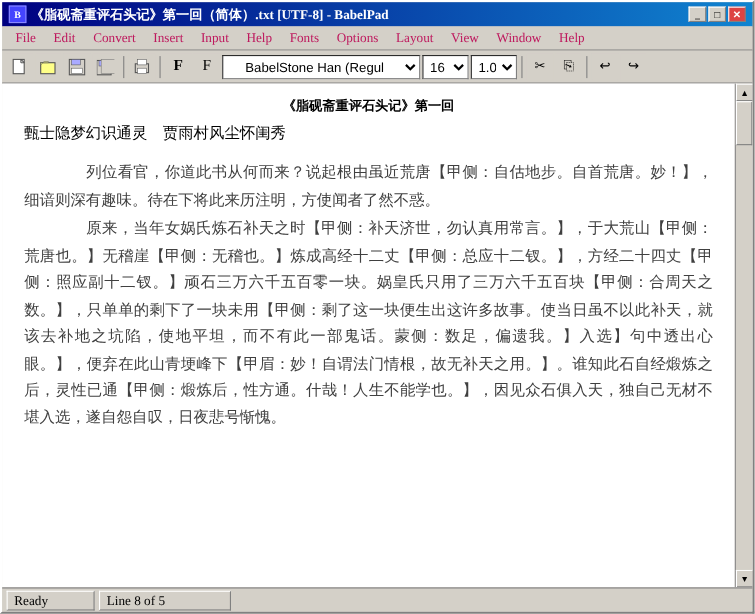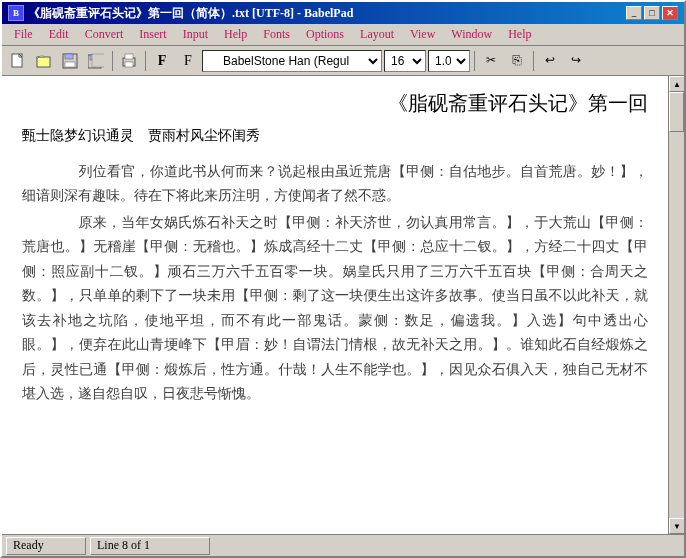--- a/index.html
+++ b/index.html
@@ -203,29 +203,29 @@
     }
     .status-item {
       font-size: 12px;
       padding: 1px 6px;
       border: 1px solid #808080;
       border-top: 1px solid #ffffff;
       border-left: 1px solid #ffffff;
       background: #d4d0c8;
       height: 18px;
       display: flex;
-      align-items: center;
+      align-items: flex-start;
     }
     .status-ready { width: 80px; }
     .status-eof { flex: 1; }
     .status-line { width: 120px; }
     .content-title {
-      text-align: right;
-      font-size: 20px;
-      font-weight: normal;
+      text-align: center;
+      font-size: 12px;
+      font-weight: bold;
       margin-bottom: 4px;
     }
     .content-subtitle {
       text-align: left;
       font-size: 14px;
       margin-bottom: 12px;
     }
     .content-body {
       font-size: 14px;
       line-height: 1.75;
@@ -341,16 +341,16 @@
       </div>
       <div class="scroll-btn">▼</div>
     </div>
   </div>
 
   <div class="status-bar">
     <div class="status-item status-ready">
       <span>Ready</span>
     </div>
     <div class="status-item status-line">
-      <span>Line 8 of 1</span>
+      <span>Line 8 of 5</span>
     </div>
   </div>
 </div>
 
 </body></html>

